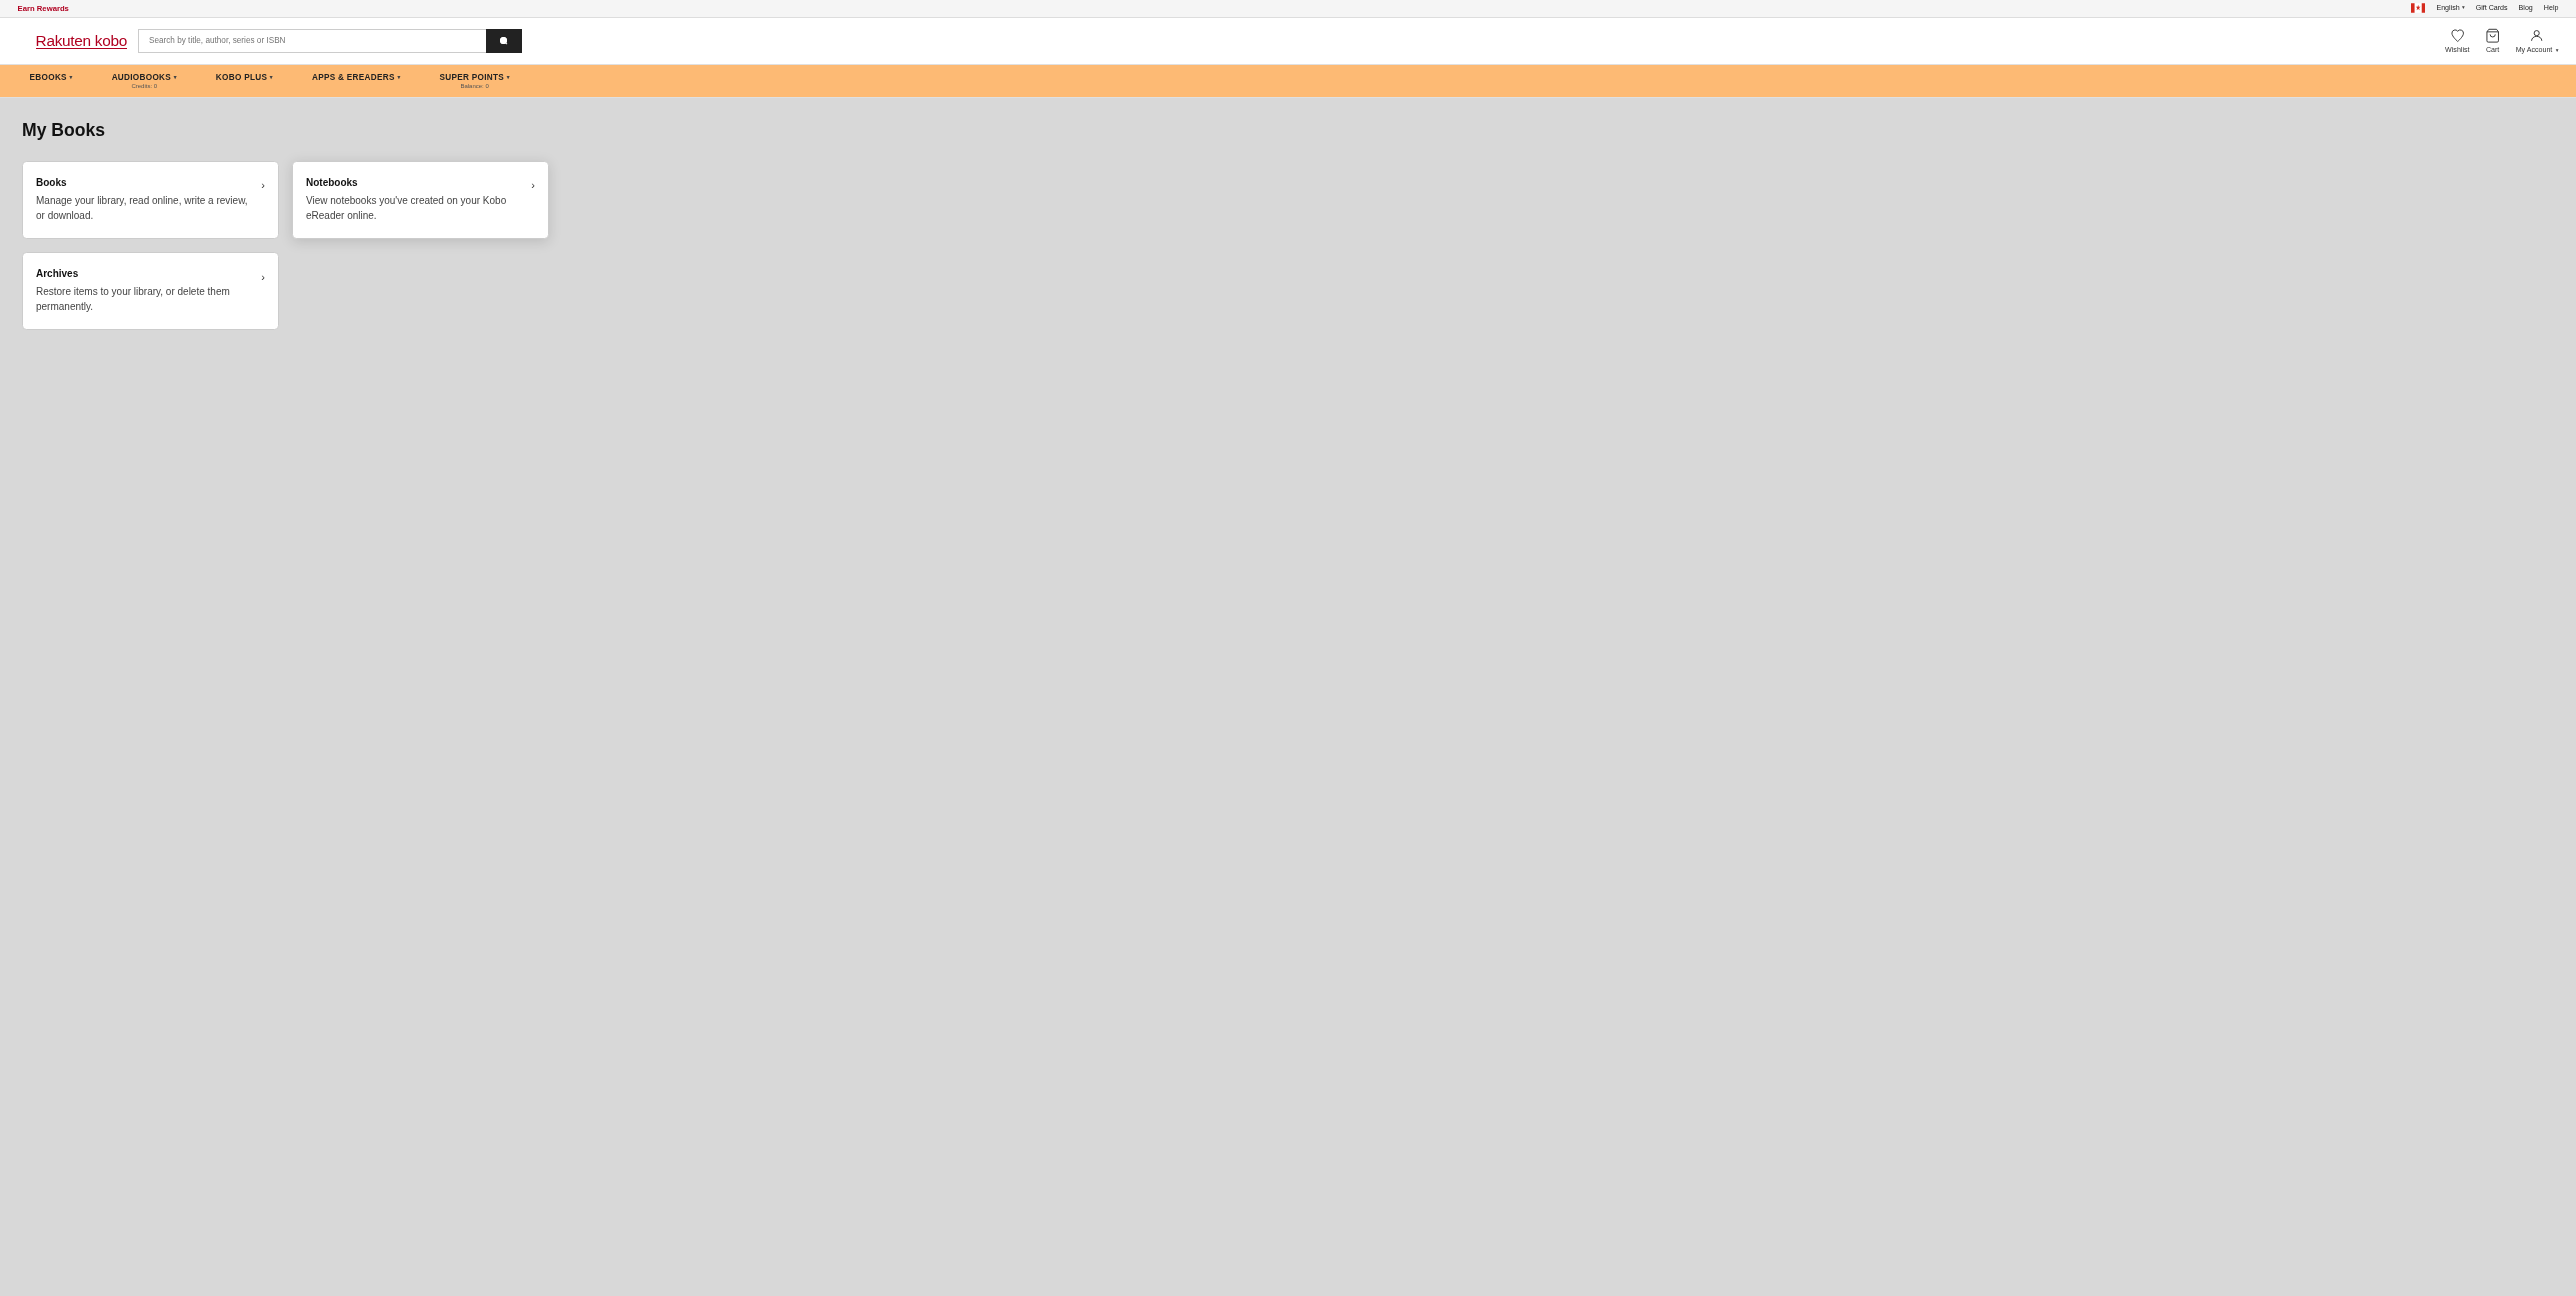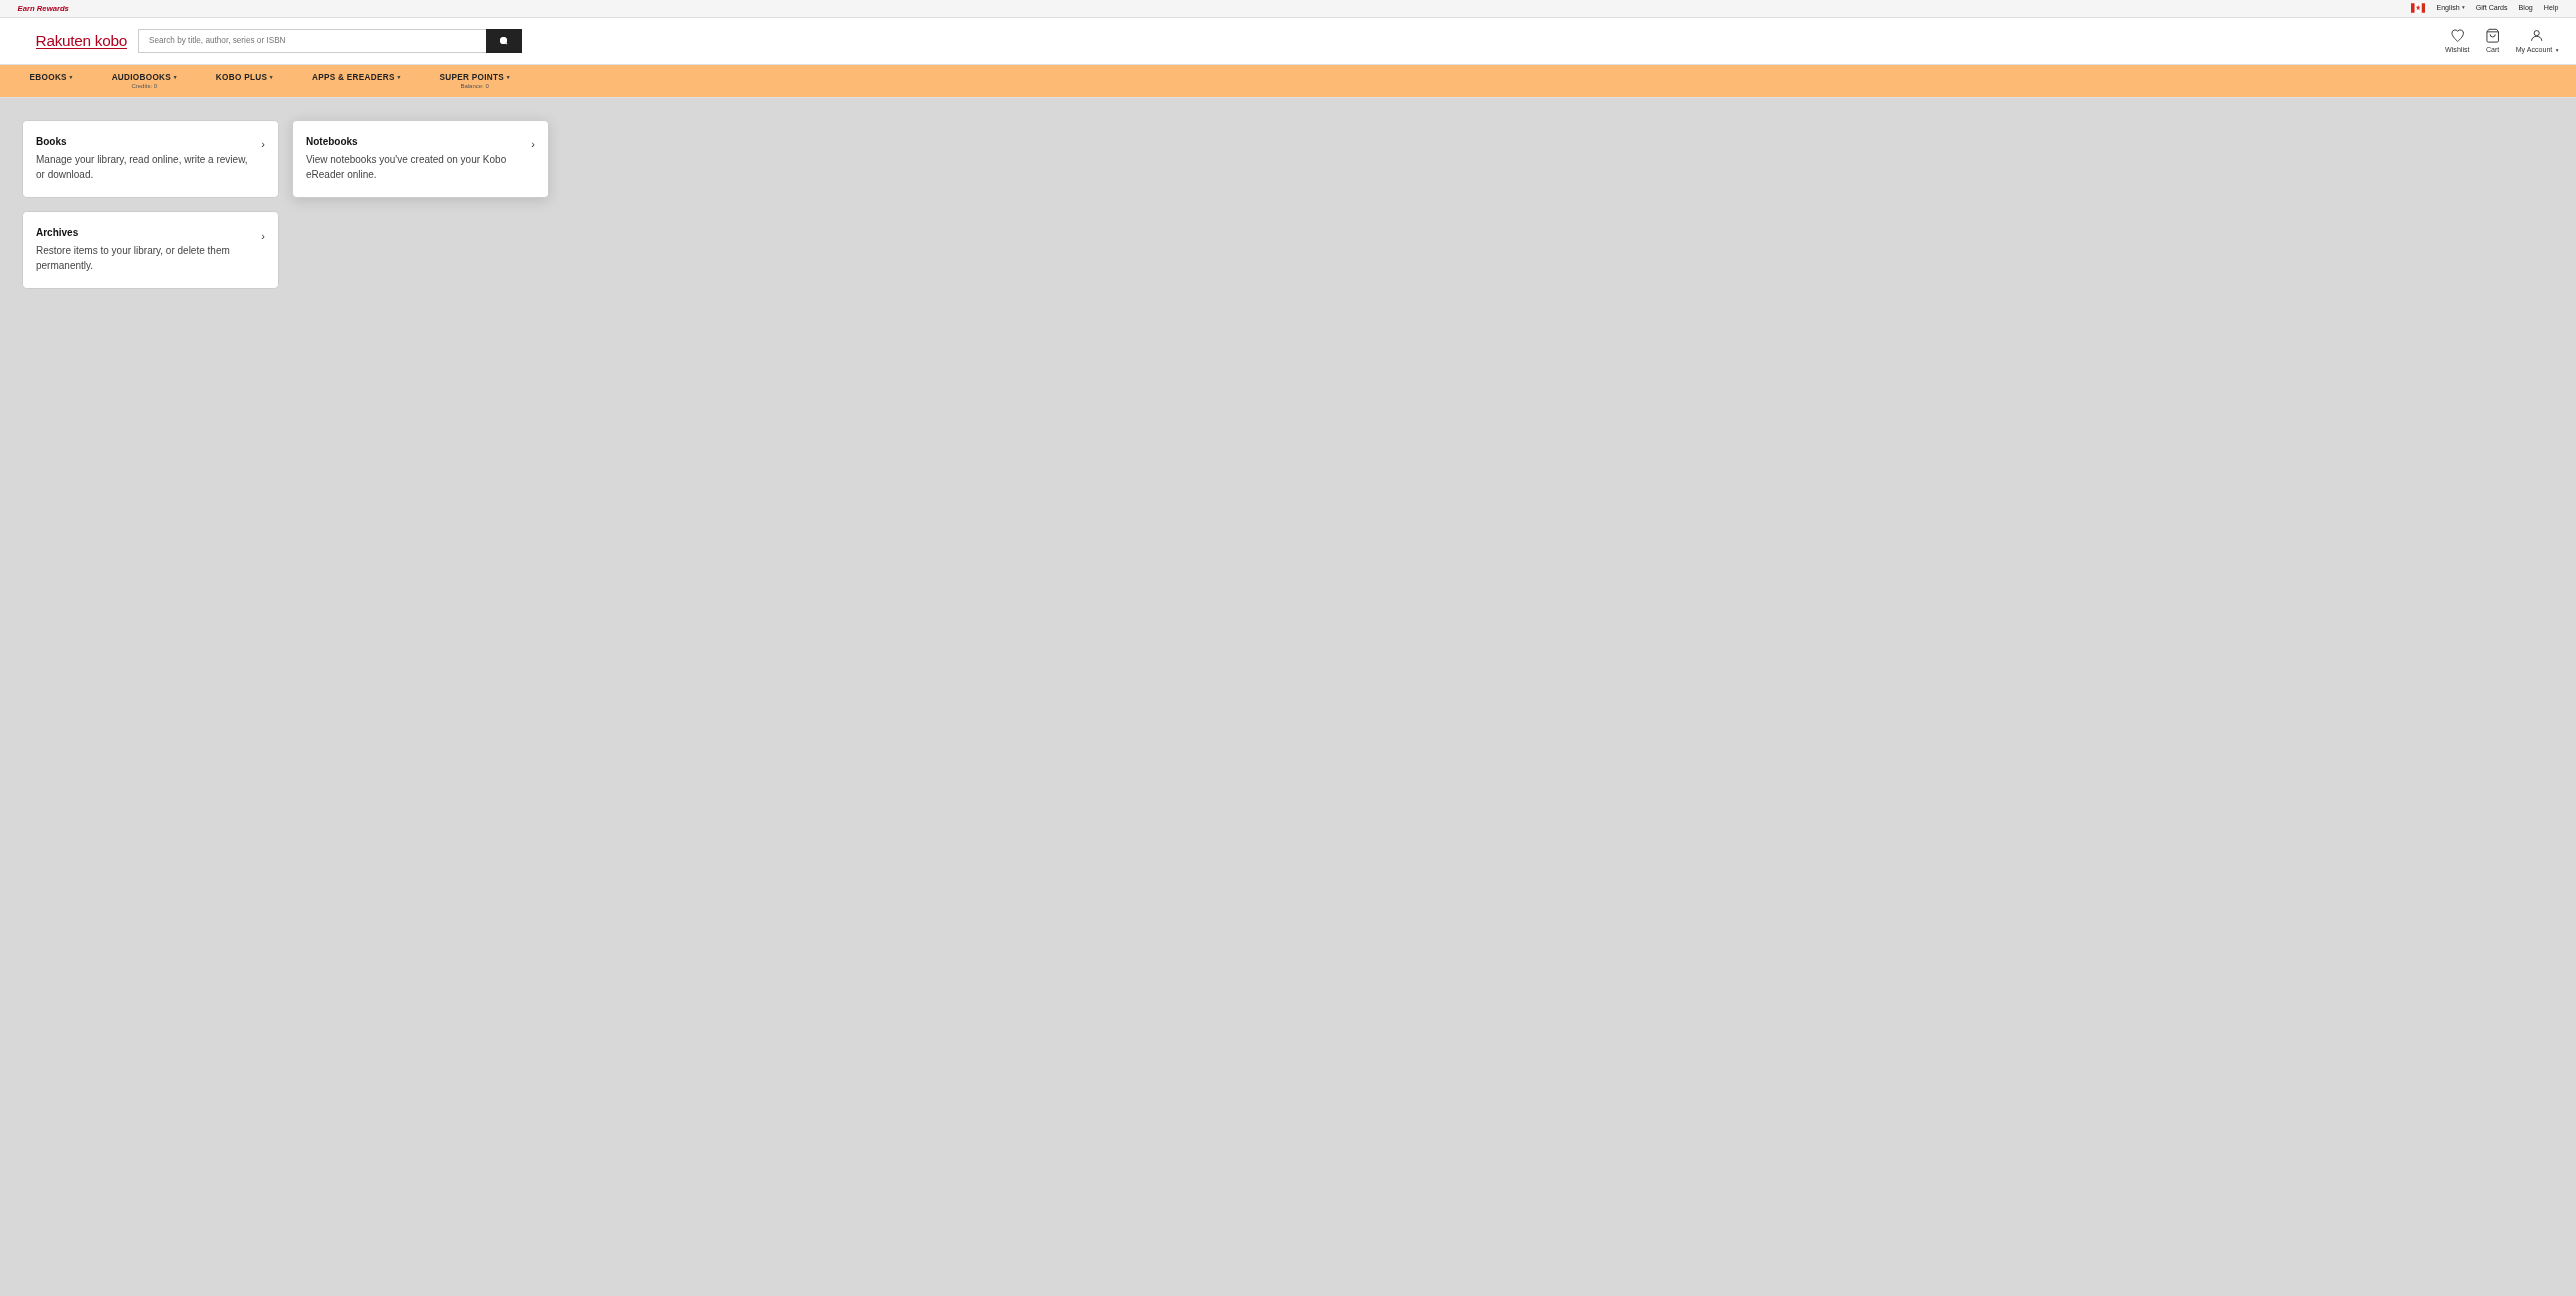--- a/index.html
+++ b/index.html
@@ -11,21 +11,20 @@
       border-bottom: 0.5px solid #ddd;
       display: flex;
       align-items: center;
       justify-content: space-between;
       padding: 3.3px 17.6px;
       font-size: 7.1px;
     }
     .top-bar-left a {
       color: #b00020;
       font-weight: 700;
-      font-style: italic;
       text-decoration: none;
       font-size: 7.7px;
     }
     .top-bar-right {
       display: flex;
       align-items: center;
       gap: 11px;
     }
     .top-bar-right .flag {
       display: flex;
@@ -355,20 +354,21 @@
   <button class="nav-item">
     <div class="nav-label">
       <span>SUPER POINTS</span>
       <span class="chevron">▾</span>
     </div>
     <span class="nav-sub">Balance: 0</span>
   </button>
 </nav>
 
 <main class="main">
+  <h1 class="page-title">My Books</h1>
 
   <div class="cards-grid">
 
     <a class="card" href="#">
       <div class="card-content">
         <div class="card-title">Books</div>
         <div class="card-desc">Manage your library, read online, write a review, or download.</div>
       </div>
       <span class="card-chevron">›</span>
     </a>

